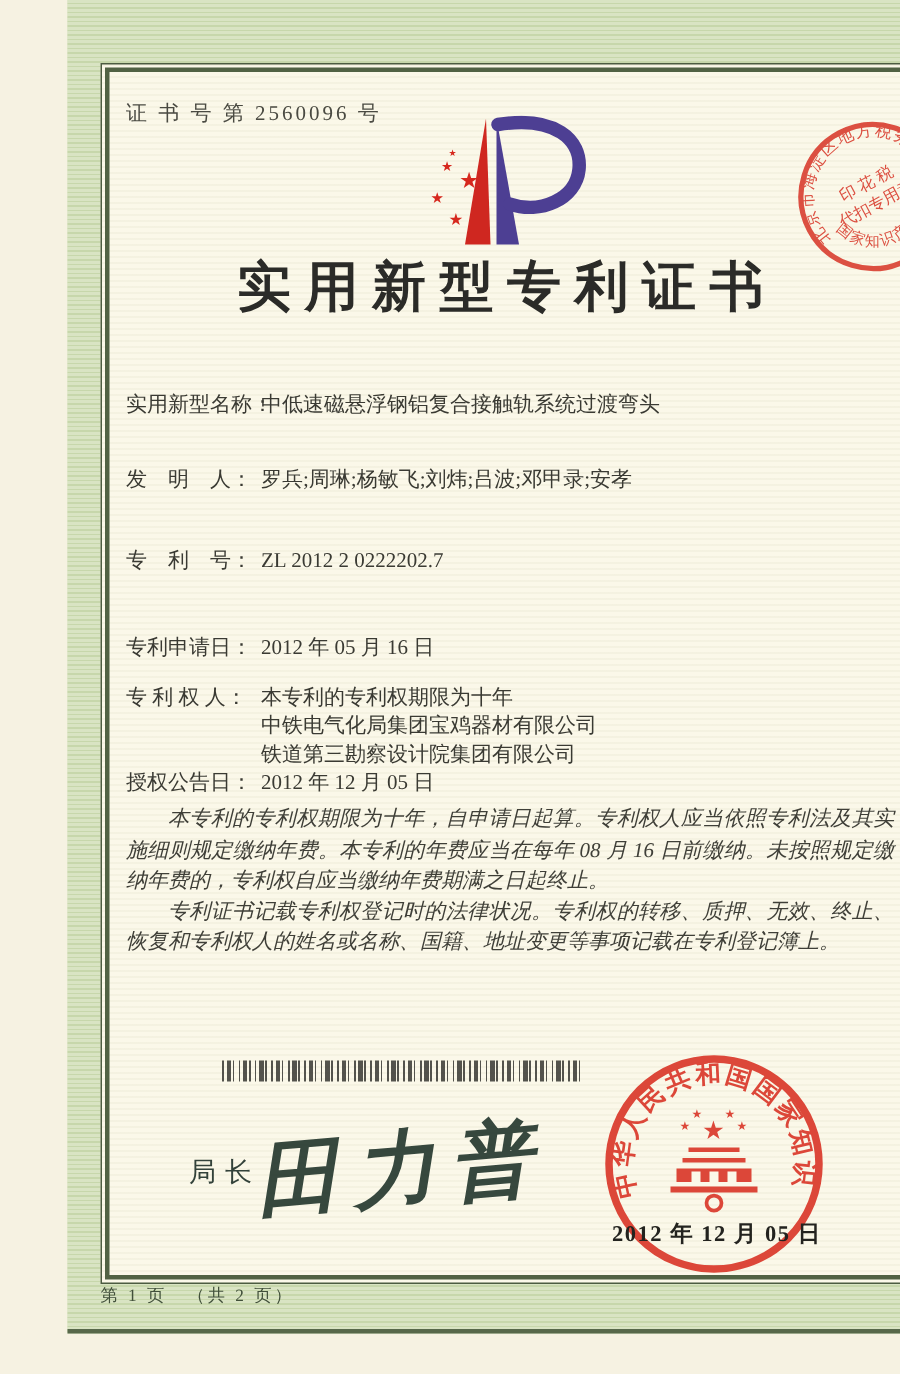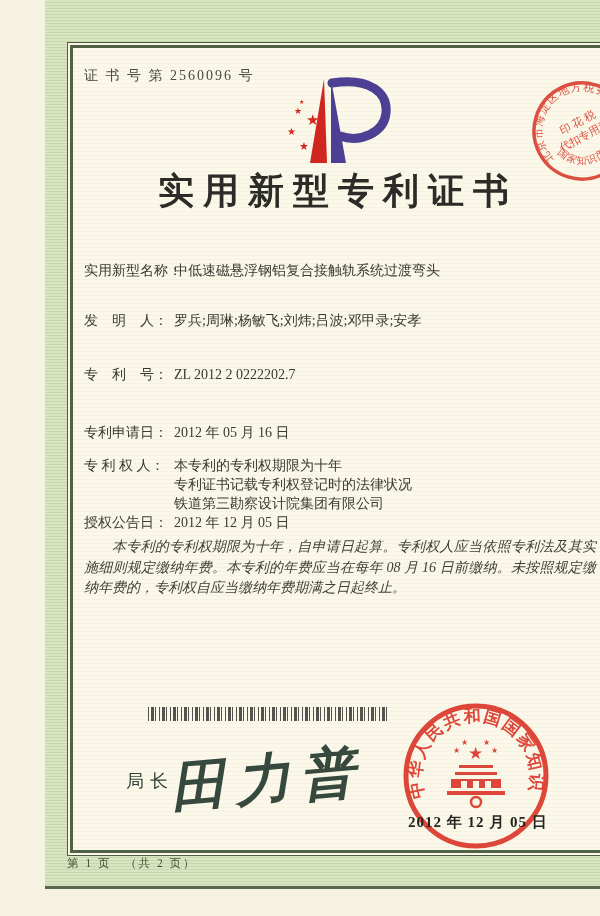--- a/index.html
+++ b/index.html
@@ -82,32 +82,33 @@
 
       <div class="row" style="top:380px">
         <span class="lbl">专利申请日：</span>
         <span class="val">2012 年 05 月 16 日</span>
       </div>
 
       <div class="row" style="top:413px">
         <span class="lbl">专 利 权 人：</span>
         <span class="patentee-lines">
           <div>本专利的专利权期限为十年</div>
-          <div>专利证书记载专利权登记时的法律状况</div>
+          <div>中铁电气化局集团宝鸡器材有限公司</div>
           <div>铁道第三勘察设计院集团有限公司</div>
         </span>
       </div>
 
       <div class="row" style="top:470px">
         <span class="lbl">授权公告日：</span>
         <span class="val">2012 年 12 月 05 日</span>
       </div>
 
       <div class="body-text">
         <p>本专利的专利权期限为十年，自申请日起算。专利权人应当依照专利法及其实施细则规定缴纳年费。本专利的年费应当在每年 08 月 16 日前缴纳。未按照规定缴纳年费的，专利权自应当缴纳年费期满之日起终止。</p>
+        <p>专利证书记载专利权登记时的法律状况。专利权的转移、质押、无效、终止、恢复和专利权人的姓名或名称、国籍、地址变更等事项记载在专利登记簿上。</p>
       </div>
 
       <div class="barcode"></div>
 
       <div class="director">局长</div>
       <div class="signature">田力普</div>
 
       <svg class="sipo-seal" width="150" height="150" viewBox="0 0 150 150">
         <circle cx="75" cy="75" r="70" fill="none" stroke="#da392b" stroke-width="5"></circle>
         <defs>

